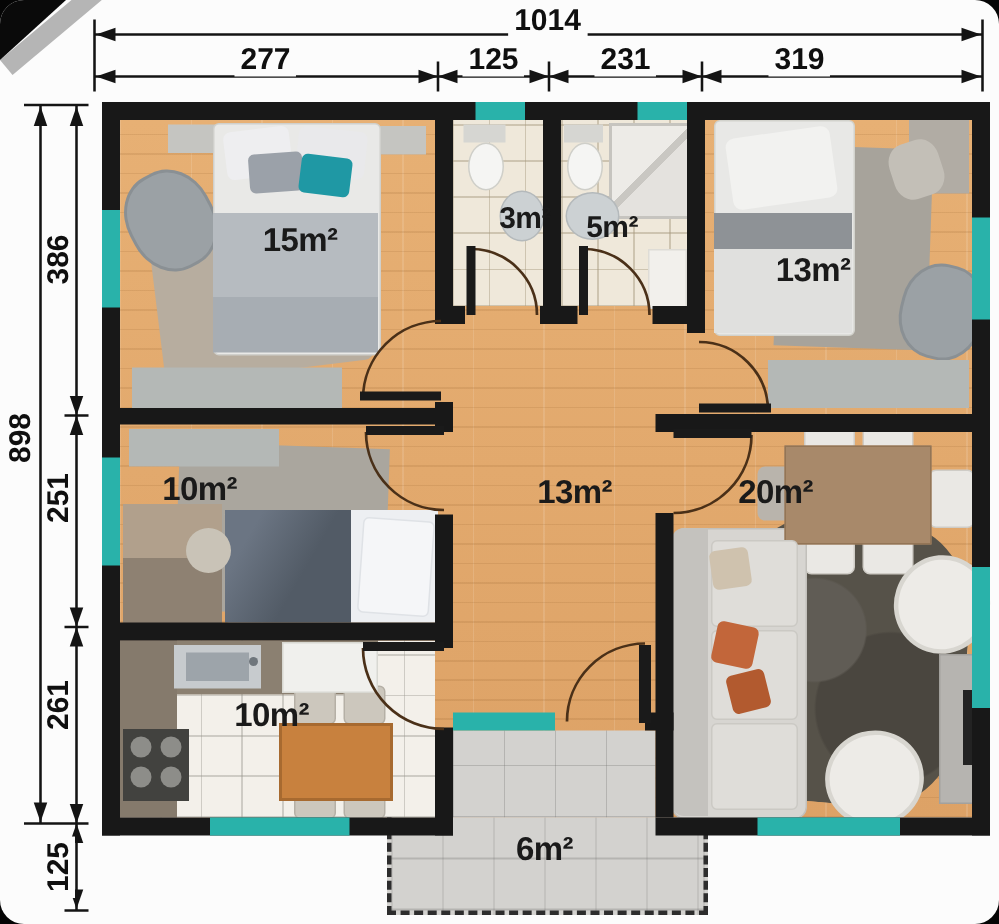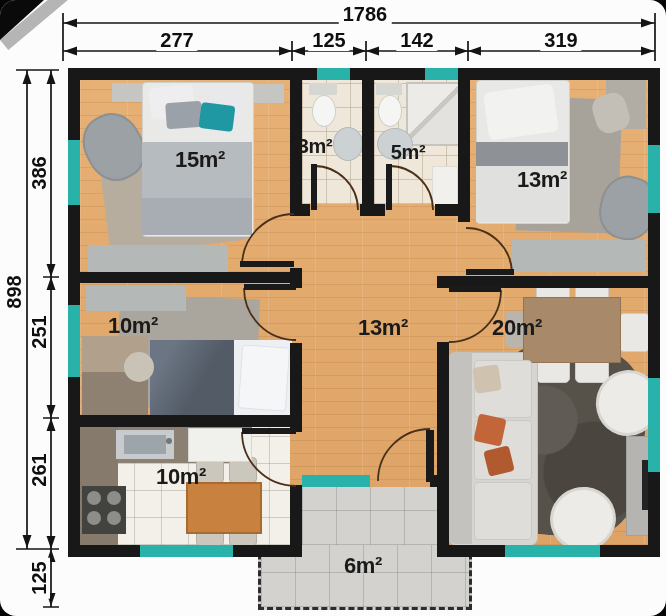--- a/index.html
+++ b/index.html
@@ -193,34 +193,34 @@
     <rect x="311" y="164" width="6" height="46" fill="#1a1a1a"></rect>
     <rect x="386" y="164" width="6" height="46" fill="#1a1a1a"></rect>
     <rect x="466" y="269" width="48" height="6" fill="#1a1a1a"></rect>
     <rect x="449" y="286" width="52" height="6" fill="#1a1a1a"></rect>
     <rect x="244" y="284" width="52" height="6" fill="#1a1a1a"></rect>
     <rect x="242" y="428" width="54" height="6" fill="#1a1a1a"></rect>
     <rect x="426" y="430" width="8" height="52" fill="#1a1a1a"></rect>
   </svg>
 
   <div class="lab" style="left:200px;top:160px;font-size:22px">15m²</div>
-  <div class="lab" style="left:315px;top:146px">3m²</div>
+  <div class="lab" style="left:350px;top:146px">3m²</div>
   <div class="lab" style="left:408px;top:152px">5m²</div>
   <div class="lab" style="left:542px;top:180px;font-size:22px">13m²</div>
   <div class="lab" style="left:133px;top:326px;font-size:22px">10m²</div>
   <div class="lab" style="left:383px;top:328px;font-size:22px">13m²</div>
   <div class="lab" style="left:517px;top:328px;font-size:22px">20m²</div>
   <div class="lab" style="left:181px;top:477px;font-size:22px">10m²</div>
   <div class="lab" style="left:363px;top:566px;font-size:22px">6m²</div>
 
-  <div class="dimt" style="left:365px;top:14px">1786</div>
+  <div class="dimt" style="left:365px;top:14px">1014</div>
   <div class="dimt" style="left:177px;top:40px">277</div>
   <div class="dimt" style="left:329px;top:40px">125</div>
-  <div class="dimt" style="left:417px;top:40px">142</div>
-  <div class="dimt" style="left:561px;top:40px">319</div>
+  <div class="dimt" style="left:417px;top:40px">231</div>
+  <div class="dimt" style="left:533px;top:40px">319</div>
   <div class="dimv" style="left:14px;top:292px">898</div>
   <div class="dimv" style="left:39px;top:173px">386</div>
   <div class="dimv" style="left:39px;top:332px">251</div>
   <div class="dimv" style="left:39px;top:470px">261</div>
   <div class="dimv" style="left:39px;top:578px">125</div>
 
   <div class="abs" style="left:0;top:40px;width:84px;height:13px;background:#b5b5b5;transform:rotate(-40deg);transform-origin:0 0;z-index:59"></div>
   <div class="abs" style="left:0;top:0;width:60px;height:50px;background:#0a0a0a;clip-path:polygon(0 0,44px 0,0 40px);z-index:60"></div>
 
  </div>

